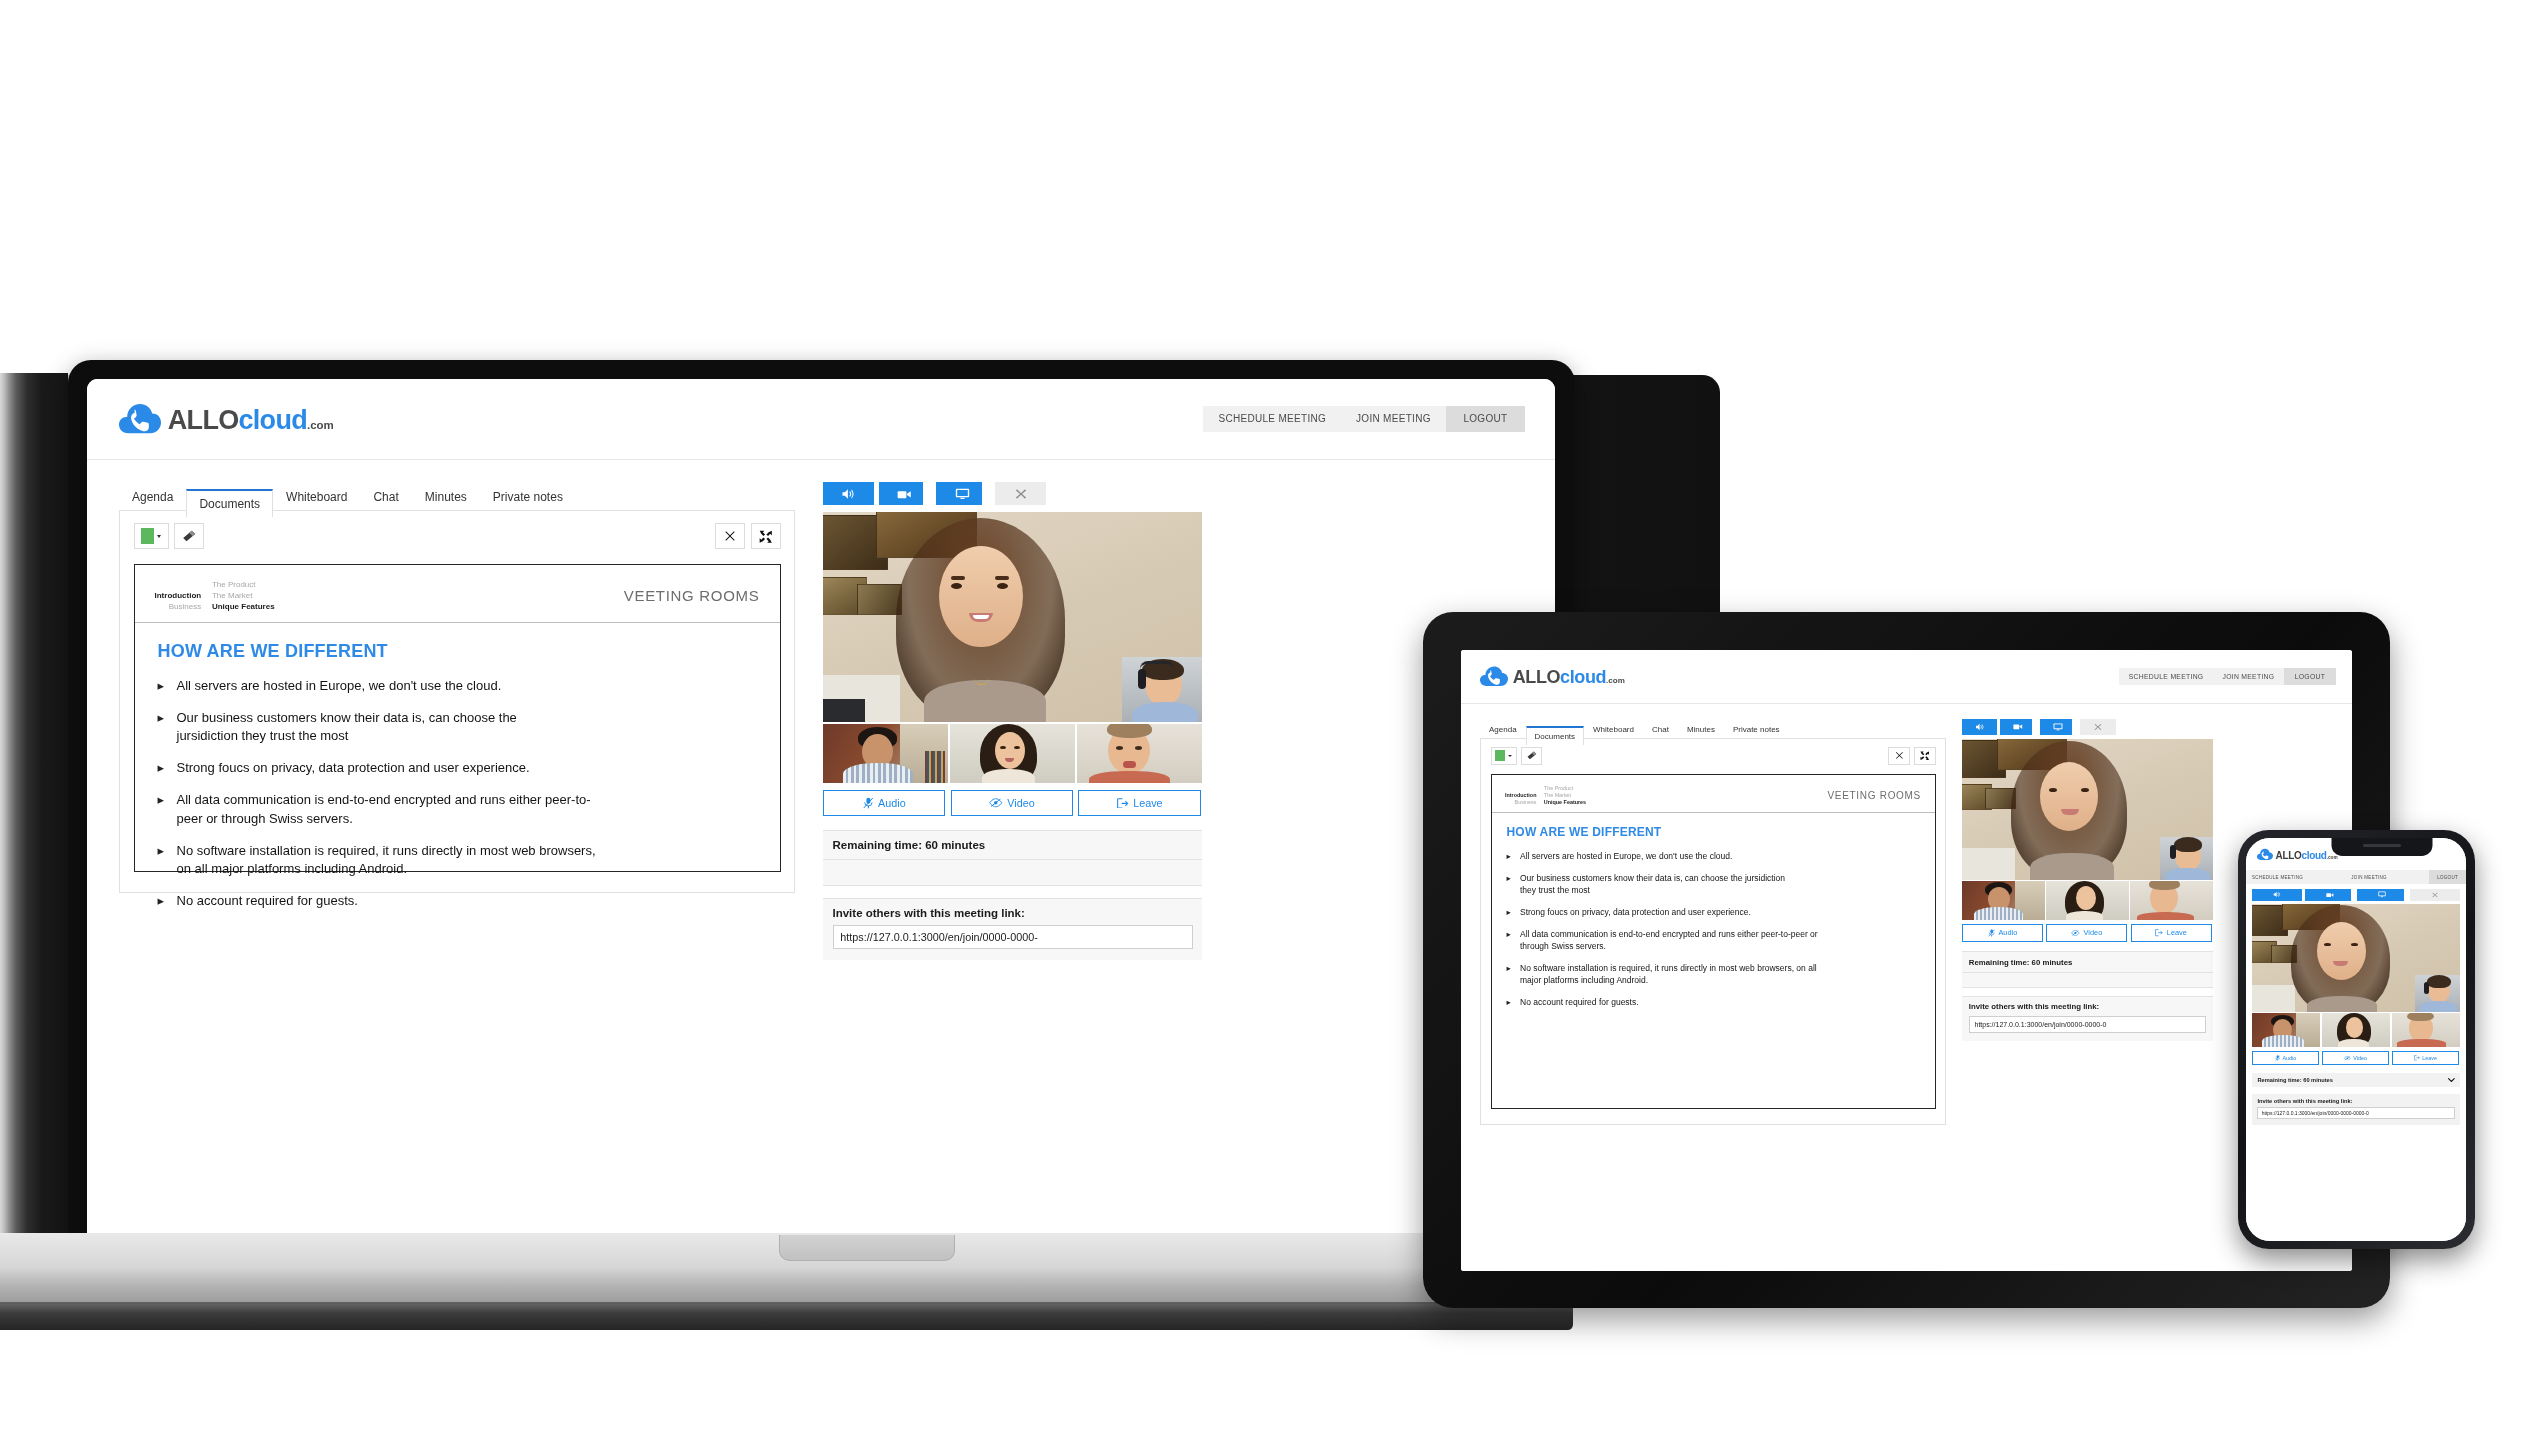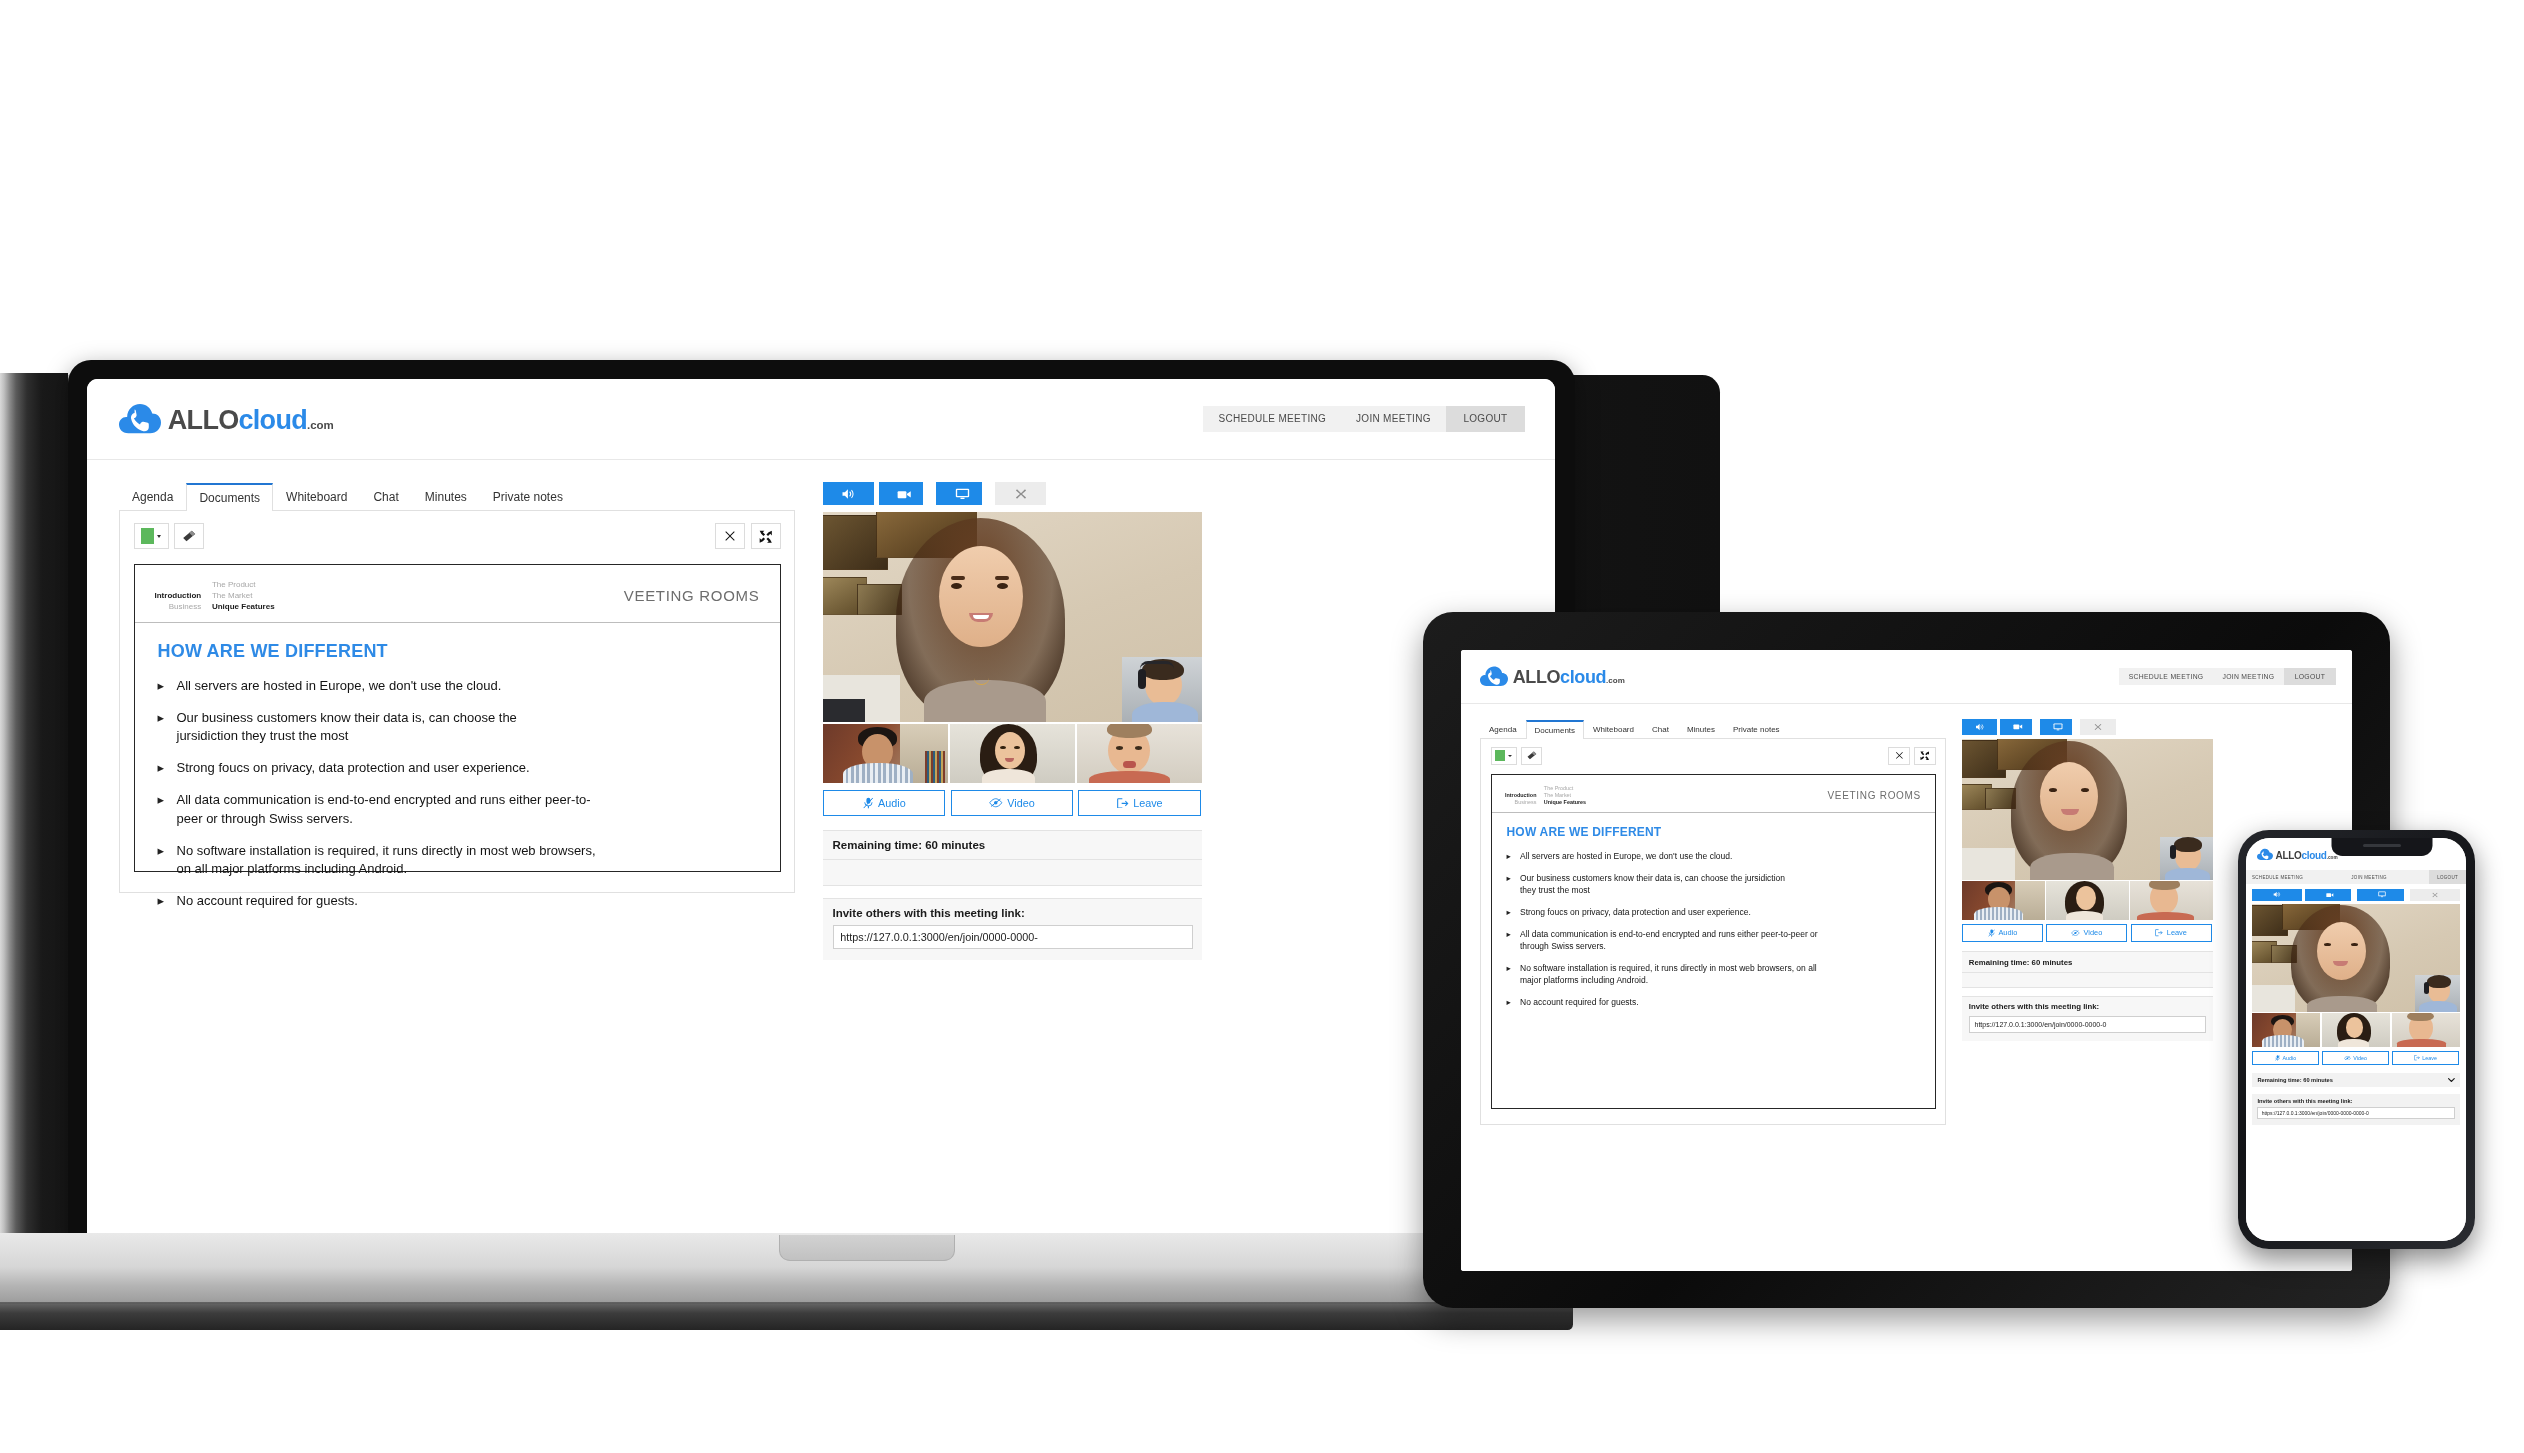--- a/index.html
+++ b/index.html
@@ -47,21 +47,21 @@
   .app { width:100%; height:100%; background:#fff; position:relative; }
   .topbar { display:flex; align-items:center; justify-content:space-between; }
   .logo { display:flex; align-items:flex-end; }
   .nav { display:flex; background:#f1f1f1; }
   .nav-btn { color:#4a4a4a; letter-spacing:0.3px; white-space:nowrap;text-align:center; }
   .nav-btn.active { background:#dcdcdc; }
   .hr { width:100%; height:0.7px; background:#e8e8e8; }
 
   .tabs { display:flex; align-items:flex-end; border-bottom:0.7px solid #e0e0e0; }
   .tab { color:#333; border:0.7px solid transparent; border-bottom:none; white-space:nowrap; }
-  .tab.active { background:#fff; border-color:#e0e0e0; border-top:2px solid #2176d2; position:relative; top:1px; }
+  .tab.active { background:#fff; border-color:#e0e0e0; border-top:2px solid #2176d2; position:relative; top:7px; }
 
   .toolbar { display:flex; align-items:center; }
   .tb-btn { border:0.7px solid #dcdcdc; background:#fff; display:flex; align-items:center; justify-content:center; }
   .swatch { background:#5cb85c; display:inline-block; }
   .caret { width:0;height:0;border-left:2.7px solid transparent;border-right:2.7px solid transparent;border-top:3.4px solid #333; display:inline-block; margin-left:2.7px;}
 
   .doc { border:0.7px solid #262626; background:#fff; }
   .doc-head { display:flex; align-items:center; justify-content:space-between; border-bottom:0.7px solid #bdbdbd; }
   .crumbs { display:flex; }
   .crumb-col { display:flex; flex-direction:column; }

